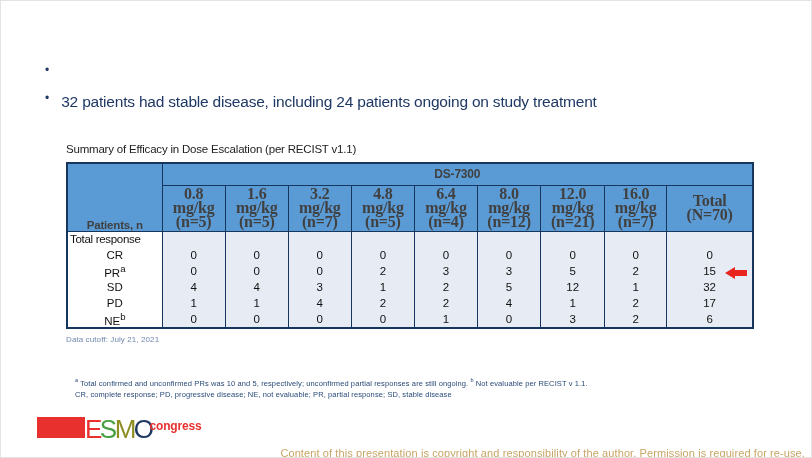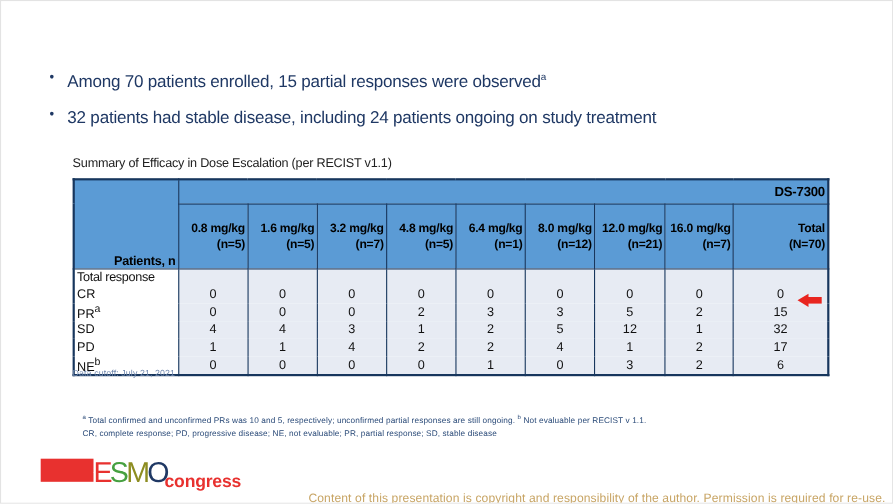--- a/index.html
+++ b/index.html
@@ -29,28 +29,28 @@
     letter-spacing: -0.2px;
   }
   table.eff {
     position: absolute; left: 65px; top: 161px;
     border-collapse: collapse; table-layout: fixed; width: 688px;
     border: 2px solid #17365D;
     font-size: 11.5px; color: #111111;
   }
   table.eff th, table.eff td { border: 1px solid #17365D; padding: 0 2px; }
   table.eff thead th {
-    background: #5B9BD5; color: #000000; font-weight: bold; text-align: right;
+    background: #5B9BD5; color: #404040; font-weight: bold; text-align: center;
     letter-spacing: -0.2px;
   }
   th.group-hdr { height: 22px; font-size: 12px; }
   th.corner-hdr { vertical-align: bottom; text-align: center; padding-bottom: 4px; font-size: 11.5px; margin-left: 14px; }
-  tr.dose-row th { height: 59px; font-size: 11px; line-height: 14px; }
+  tr.dose-row th { height: 46px; font-size: 16px; line-height: 14px; font-family: Liberation Serif, serif; }
   table.eff tbody td { border-top: 0; border-bottom: 0; height: 16px; }
-  td.row-label { background: #ffffff; text-align: left; padding-left: 22px; }
+  td.row-label { background: #ffffff; text-align: center; padding-left: 22px; }
   td.section-label { background: #ffffff; text-align: left; padding-left: 3px; letter-spacing: -0.3px; }
   td.val { background: #E7EBF3; text-align: center; }
 
   .cutoff {
     position: absolute; left: 65px; top: 334px;
     font-size: 8px; color: #6f87ad; letter-spacing: 0.1px;
   }
 
   .arrow {
     position: absolute; left: 724px; top: 266px; width: 23px; height: 12px;
@@ -75,37 +75,36 @@
   .logo-year {
     display: inline-block; vertical-align: top; margin-top: 3px;
     width: 21px; height: 21px; background: #E8312F; color: #ffffff;
     font-size: 8px; font-weight: bold; text-align: center; line-height: 21px; padding-left: 48px;
   }
   .logo-letters { display: inline-block; vertical-align: top; font-weight: normal; font-size: 26px; letter-spacing: -2.5px; line-height: 30px; }
   .logo-letters .l-e { color: #E8312F; }
   .logo-letters .l-s { color: #46A040; }
   .logo-letters .l-m { color: #8D8D21; }
   .logo-letters .l-o { color: #1F3864; }
-  .logo-congress { display: inline-block; vertical-align: top; color: #E8312F; font-weight: bold; font-size: 16px; margin-left: -2px; margin-top: 16px; letter-spacing: -0.2px; }
+  .logo-congress { display: inline-block; vertical-align: top; color: #E8312F; font-weight: bold; font-size: 12px; margin-left: -2px; margin-top: 5px; letter-spacing: -0.2px; }
 
   .copyright {
     position: absolute; right: 6px; top: 446px;
     font-size: 11px; color: #C8A565; letter-spacing: 0.1px;
   }
 </style>
 </head>
 <body>
 
 <div class="slide">
 
 
   <div class="bullets">
     <div class="bullet-item">
       <span class="bullet-dot">•</span>
-      <span class="bullet-text"><span>Among 70 patients enrolled, 15 partial responses were observed</span><sup>a</sup></span>
     </div>
     <div class="bullet-item">
       <span class="bullet-dot">•</span>
       <span class="bullet-text"><span>32 patients had stable disease, including 24 patients ongoing on study treatment</span><sup></sup></span>
     </div>
   </div>
 
   <div class="table-title">Summary of Efficacy in Dose Escalation (per RECIST v1.1)</div>
 
   <table class="eff">
@@ -138,21 +137,21 @@
           <th>
             <div>3.2 mg/kg</div>
             <div>(n=7)</div>
           </th>
           <th>
             <div>4.8 mg/kg</div>
             <div>(n=5)</div>
           </th>
           <th>
             <div>6.4 mg/kg</div>
-            <div>(n=1)</div>
+            <div>(n=4)</div>
           </th>
           <th>
             <div>8.0 mg/kg</div>
             <div>(n=12)</div>
           </th>
           <th>
             <div>12.0 mg/kg</div>
             <div>(n=21)</div>
           </th>
           <th>

